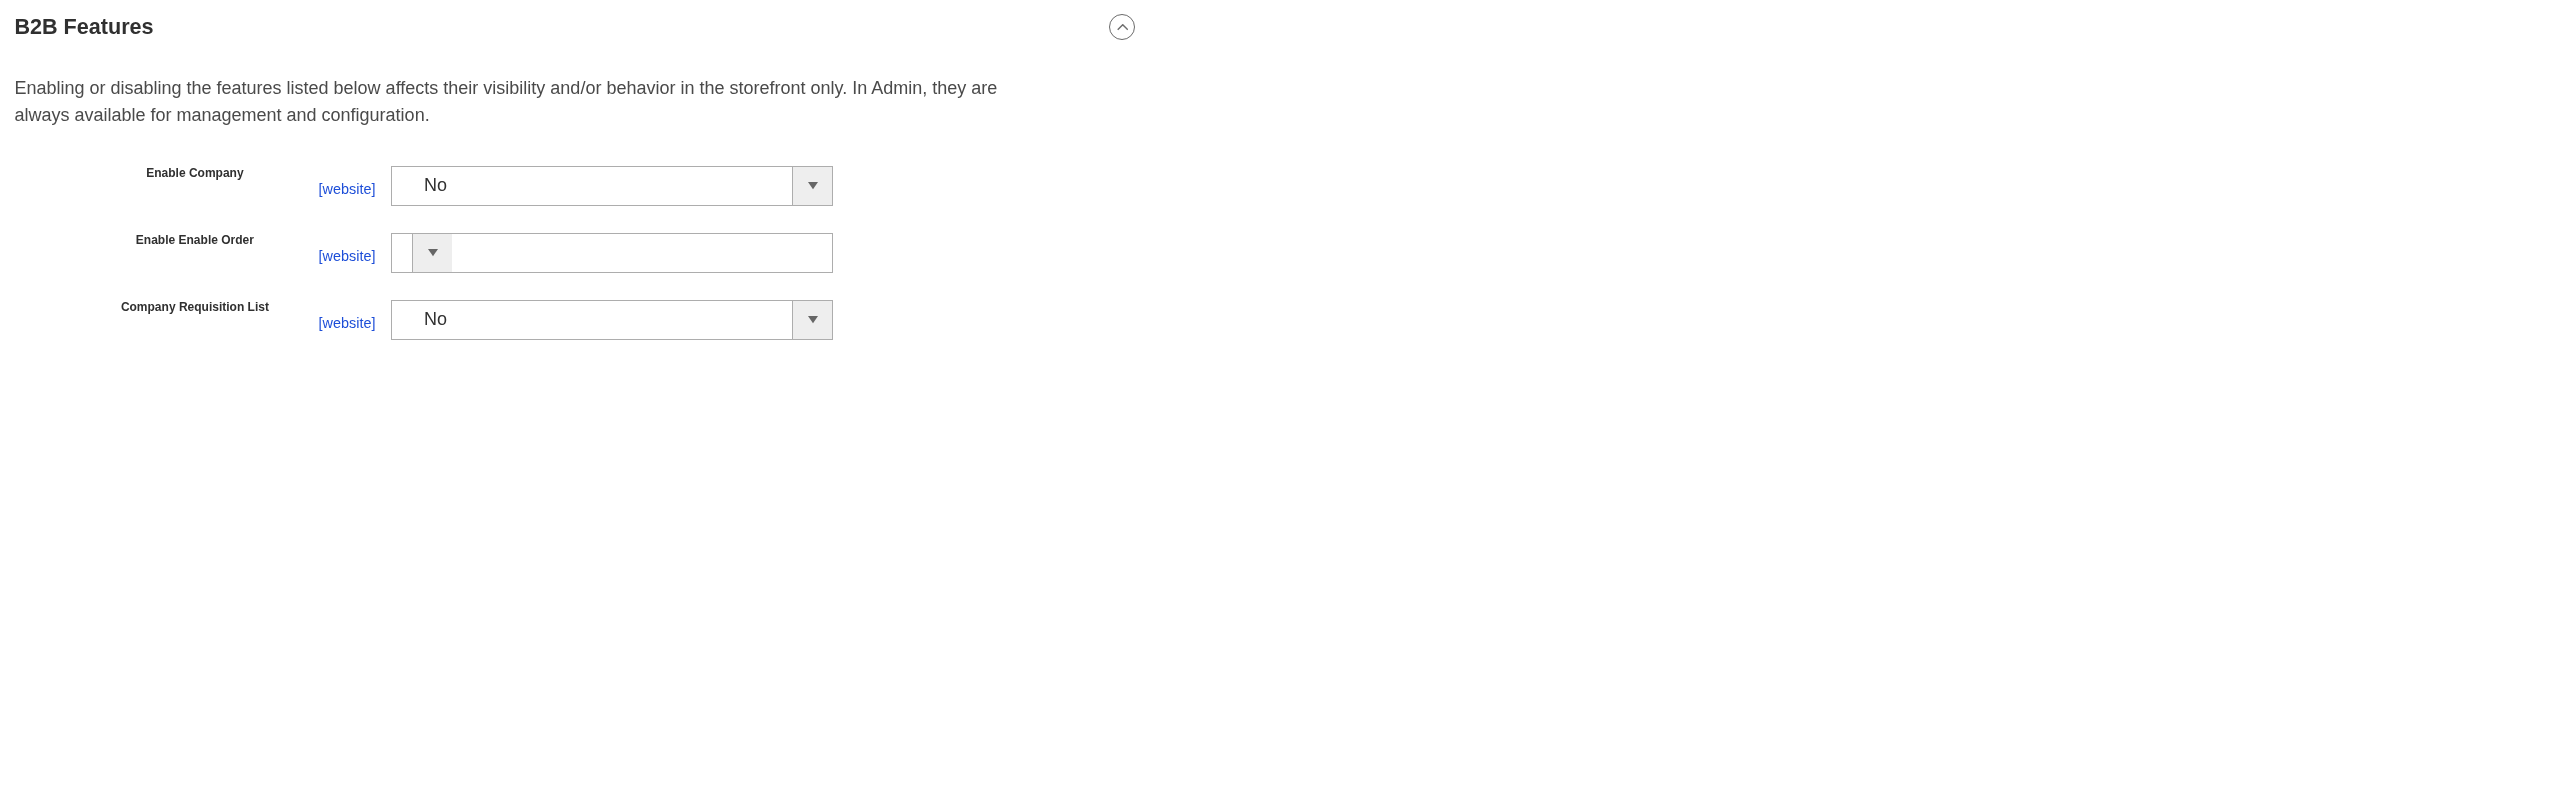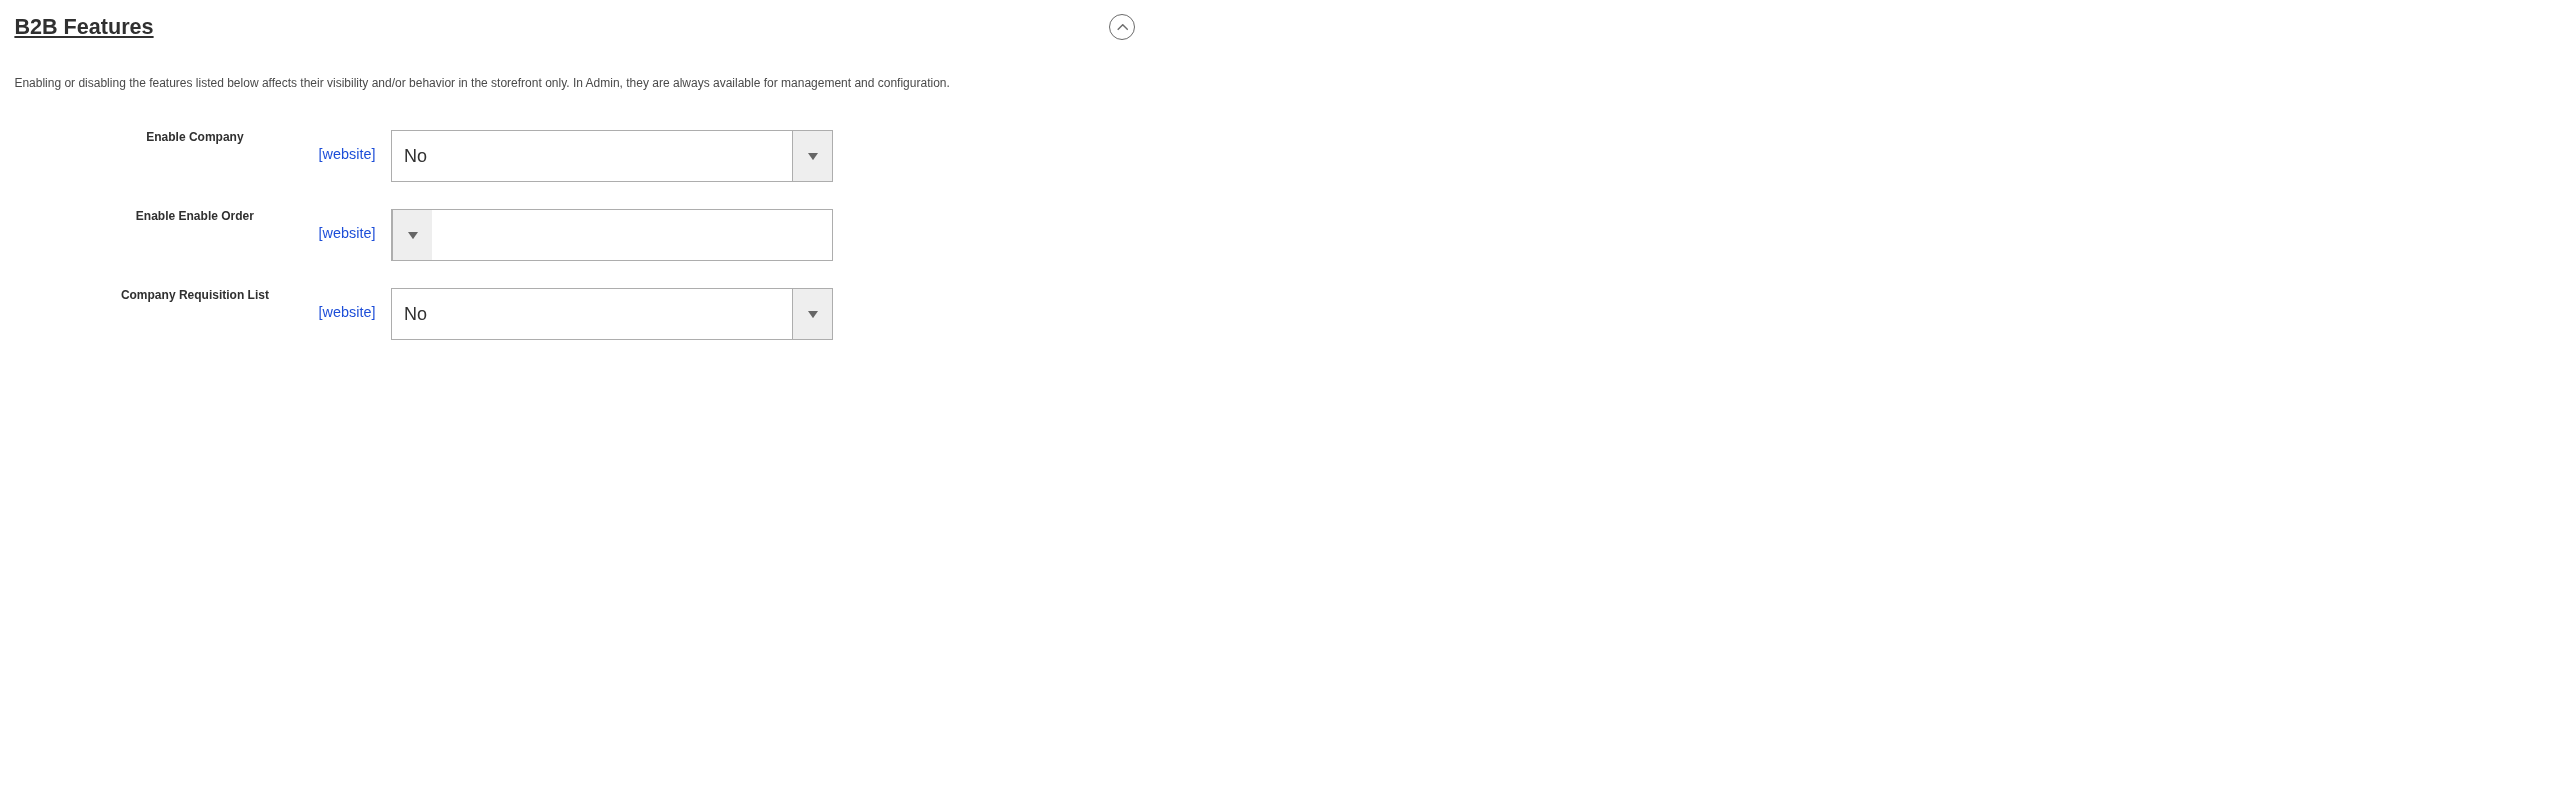--- a/index.html
+++ b/index.html
@@ -20,39 +20,38 @@
     .section-header {
       display: flex;
       justify-content: space-between;
       align-items: center;
       margin-bottom: 35px;
     }
     .section-title {
       font-size: 21.6px;
       font-weight: 600;
       color: #303030;
-      text-decoration: underline;
     }
     .collapse-toggle {
       width: 26px;
       height: 26px;
       border: 1.1px solid #6b6b6b;
       border-radius: 50%;
       display: flex;
       align-items: center;
       justify-content: center;
       cursor: pointer;
       background: #fff;
     }
     .collapse-toggle svg {
       width: 11.5px;
       height: 7.2px;
     }
     .section-description {
-      font-size: 12px;
+      font-size: 18px;
       color: #4a4a4a;
       line-height: 1.48;
       margin-bottom: 37px;
       max-width: 992px;
     }
     .fields {
       display: flex;
       flex-direction: column;
       gap: 27px;
     }
@@ -74,26 +73,27 @@
       text-align: center;
     }
     .field-scope {
       font-size: 14.4px;
       color: #1d4ed8;
       display: block;
       margin-top: 1.4px;
     }
     .field-select {
       width: 442px;
-      height: 52px;
+      height: 40px;
       border: 0.7px solid #adadad;
       display: flex;
       align-items: stretch;
       background: #ffffff;
       cursor: pointer;
+      padding-left: 20px;
     }
     .field-select-value {
       flex: 1;
       display: flex;
       align-items: center;
       padding: 0 11.5px;
       font-size: 18px;
       color: #303030;
     }
     .field-select-arrow {

